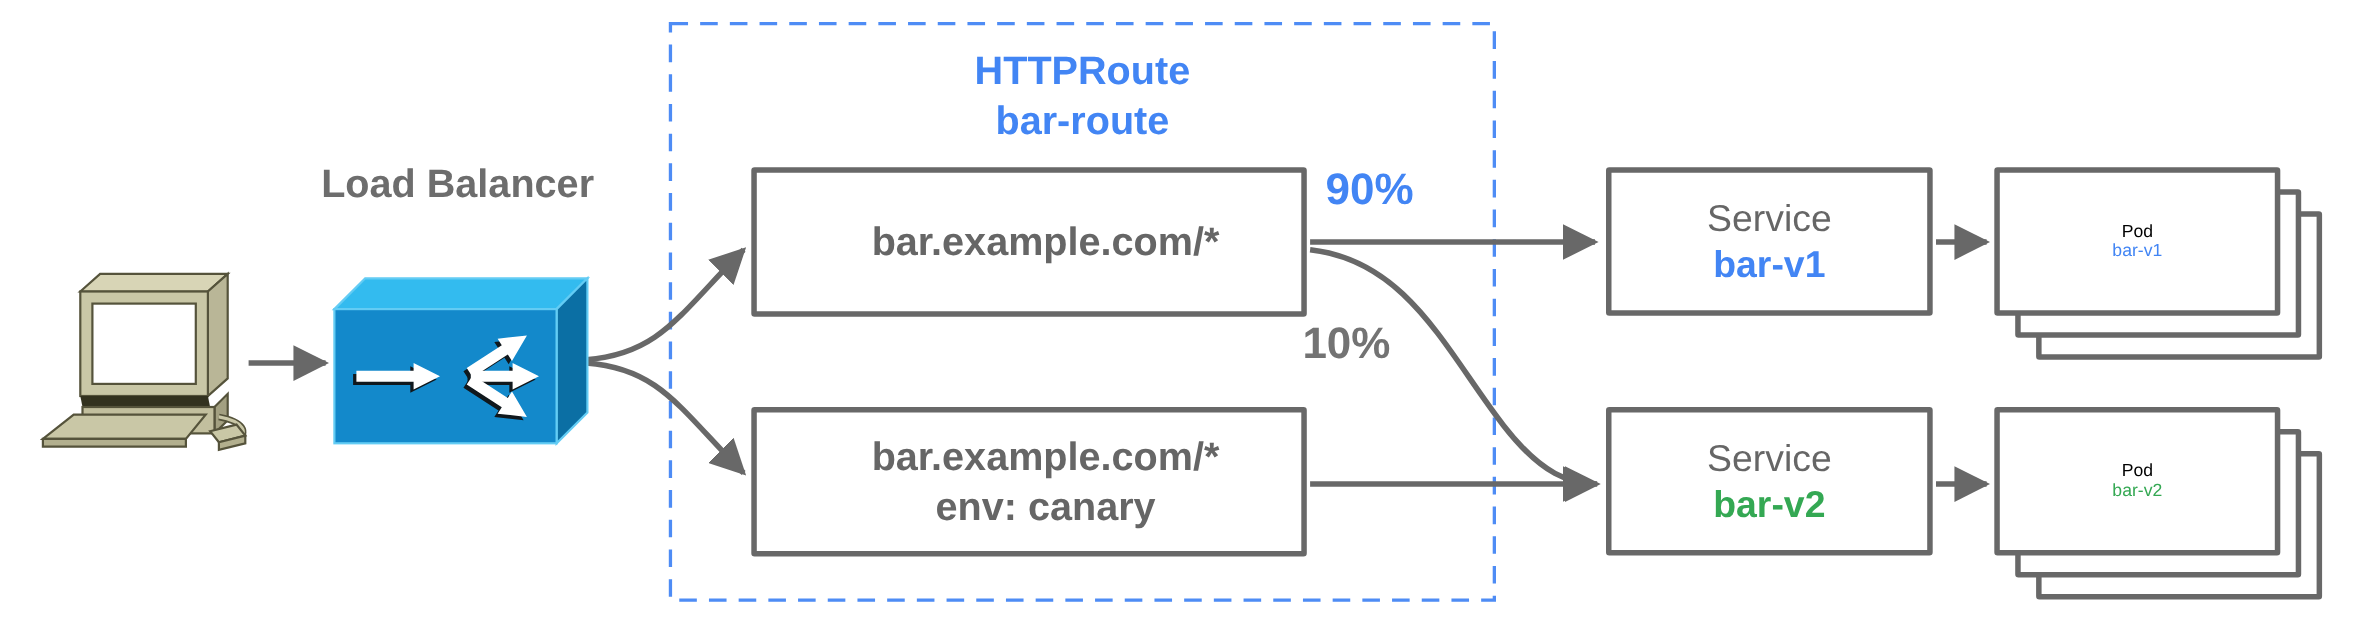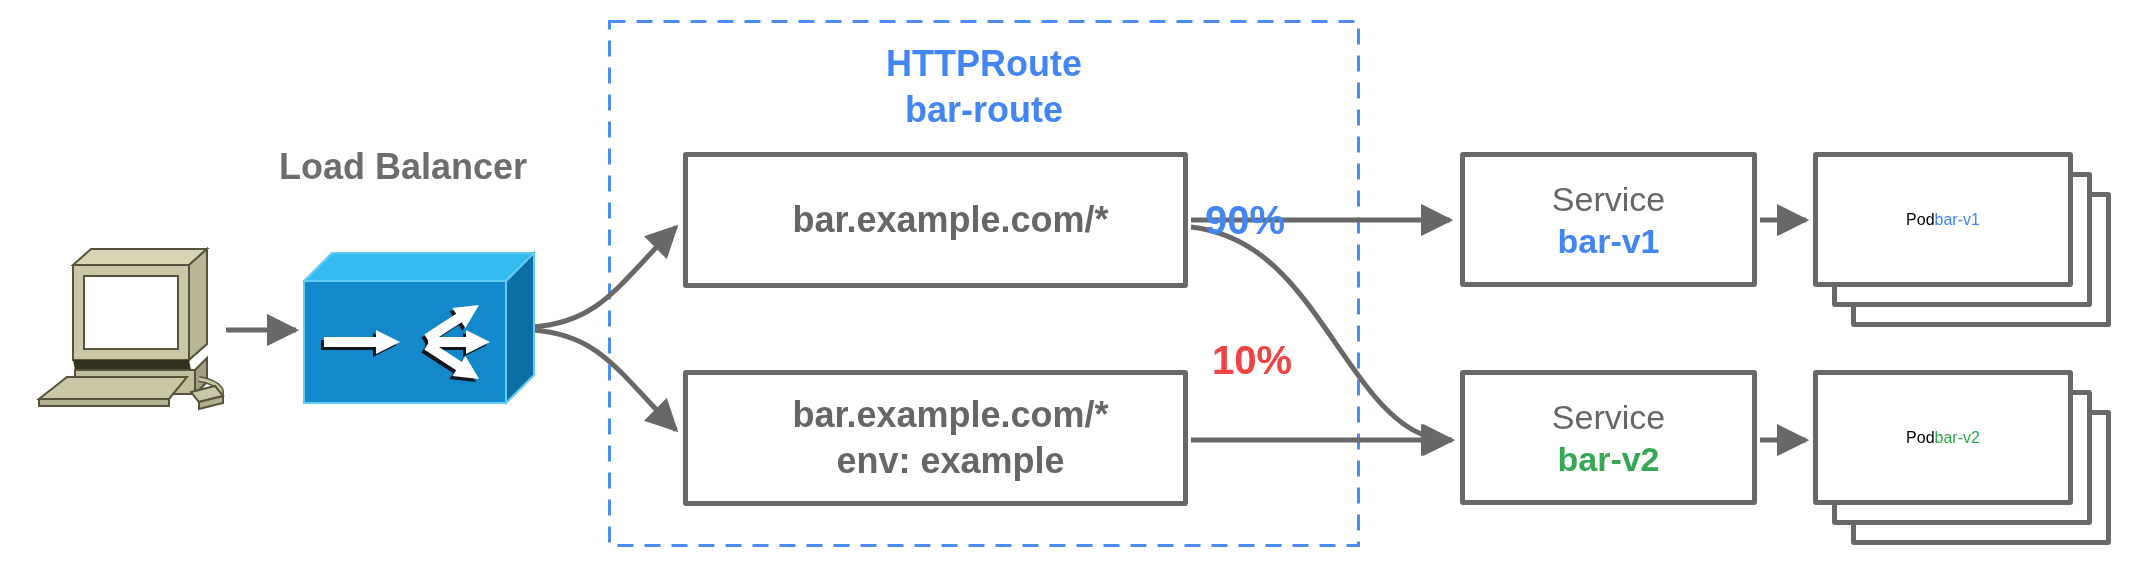--- a/index.html
+++ b/index.html
@@ -28,30 +28,30 @@
     color:#6d6d6d;font-weight:700;font-size:36px;
     text-align:center;
   }
   .group-title{
     position:absolute;z-index:2;
     font-weight:700;font-size:36px;line-height:46px;
     text-align:center;
   }
   .weight{
     position:absolute;z-index:3;
-    font-weight:700;font-size:40px;margin-top:48px;
+    font-weight:700;font-size:40px;
   }
   .pod-stack{position:absolute;z-index:2;}
   .pod-sheet{
     position:absolute;box-sizing:border-box;
     width:260px;height:135px;
     background:#ffffff;border:5px solid #686868;border-radius:3px;
   }
   .pod-front{
-    display:flex;flex-direction:row;
+    display:flex;flex-direction:column;
     align-items:center;justify-content:center;text-align:center;
   }
   .icon-svg{position:absolute;z-index:2;}
 </style>
 </head>
 <body>
 
 <div class="canvas">
 
   <svg class="wires" width="2149" height="573" viewBox="0 0 2149 573">
@@ -94,21 +94,21 @@
     <path d="M164,136 C186,140 192,150 180,158" fill="none" stroke="#C9C7A6" stroke-width="3"></path>
 
     <polygon points="32,134 152,134 134,156 4,156" fill="#C9C7A6" stroke="#55533B" stroke-width="2"></polygon>
 
     <polygon points="4,156 134,156 134,163 4,163" fill="#b2af8e" stroke="#55533B" stroke-width="2"></polygon>
 
     <polygon points="156,149 180,143 188,153 164,159" fill="#C9C7A6" stroke="#55533B" stroke-width="2"></polygon>
     <polygon points="164,159 188,153 188,160 164,166" fill="#b2af8e" stroke="#55533B" stroke-width="2"></polygon>
   </svg>
 
-  <div class="lb-label" style="left:168px;top:146px;width:470px;">Load Balancer</div>
+  <div class="lb-label" style="left:181px;top:146px;width:470px;">Load Balancer</div>
 
   <svg class="icon-svg" style="left:300px;top:245px;" width="238" height="162" viewBox="0 0 238 162">
 
     <polygon points="4,36 32,8 234,8 206,36" fill="#33BBEF" stroke="#63CCF4" stroke-width="2"></polygon>
 
     <polygon points="206,36 234,8 234,130 206,158" fill="#0B6FA4" stroke="#63CCF4" stroke-width="2"></polygon>
 
     <rect x="4" y="36" width="202" height="122" fill="#1389CB" stroke="#63CCF4" stroke-width="2"></rect>
 
     <g fill="#10181d" transform="translate(-3,3)">
@@ -130,25 +130,25 @@
     <div>HTTPRoute</div>
     <div>bar-route</div>
   </div>
 
   <div class="node box" style="left:683px;top:152px;width:505px;height:136px;">
     <div class="rule-text">bar.example.com/*</div>
   </div>
 
   <div class="node box" style="left:683px;top:370px;width:505px;height:136px;">
     <div class="rule-text">bar.example.com/*</div>
-    <div class="rule-text">env: example</div>
+    <div class="rule-text">env: canary</div>
   </div>
 
   <div class="weight" style="left: 1205px; top: 150px; color: rgb(66, 133, 244);">90%</div>
-  <div class="weight" style="left: 1212px; top: 290px; color: #ef4444;">10%</div>
+  <div class="weight" style="left: 1184px; top: 290px; color: #737373;">10%</div>
 
   <div class="node box" style="left:1460px;top:152px;width:297px;height:135px;">
     <div class="kind">Service</div>
     <div class="name" style="color: rgb(66, 133, 244);">bar-v1</div>
   </div>
 
   <div class="node box" style="left:1460px;top:370px;width:297px;height:135px;">
     <div class="kind">Service</div>
     <div class="name" style="color: rgb(52, 168, 83);">bar-v2</div>
   </div>

